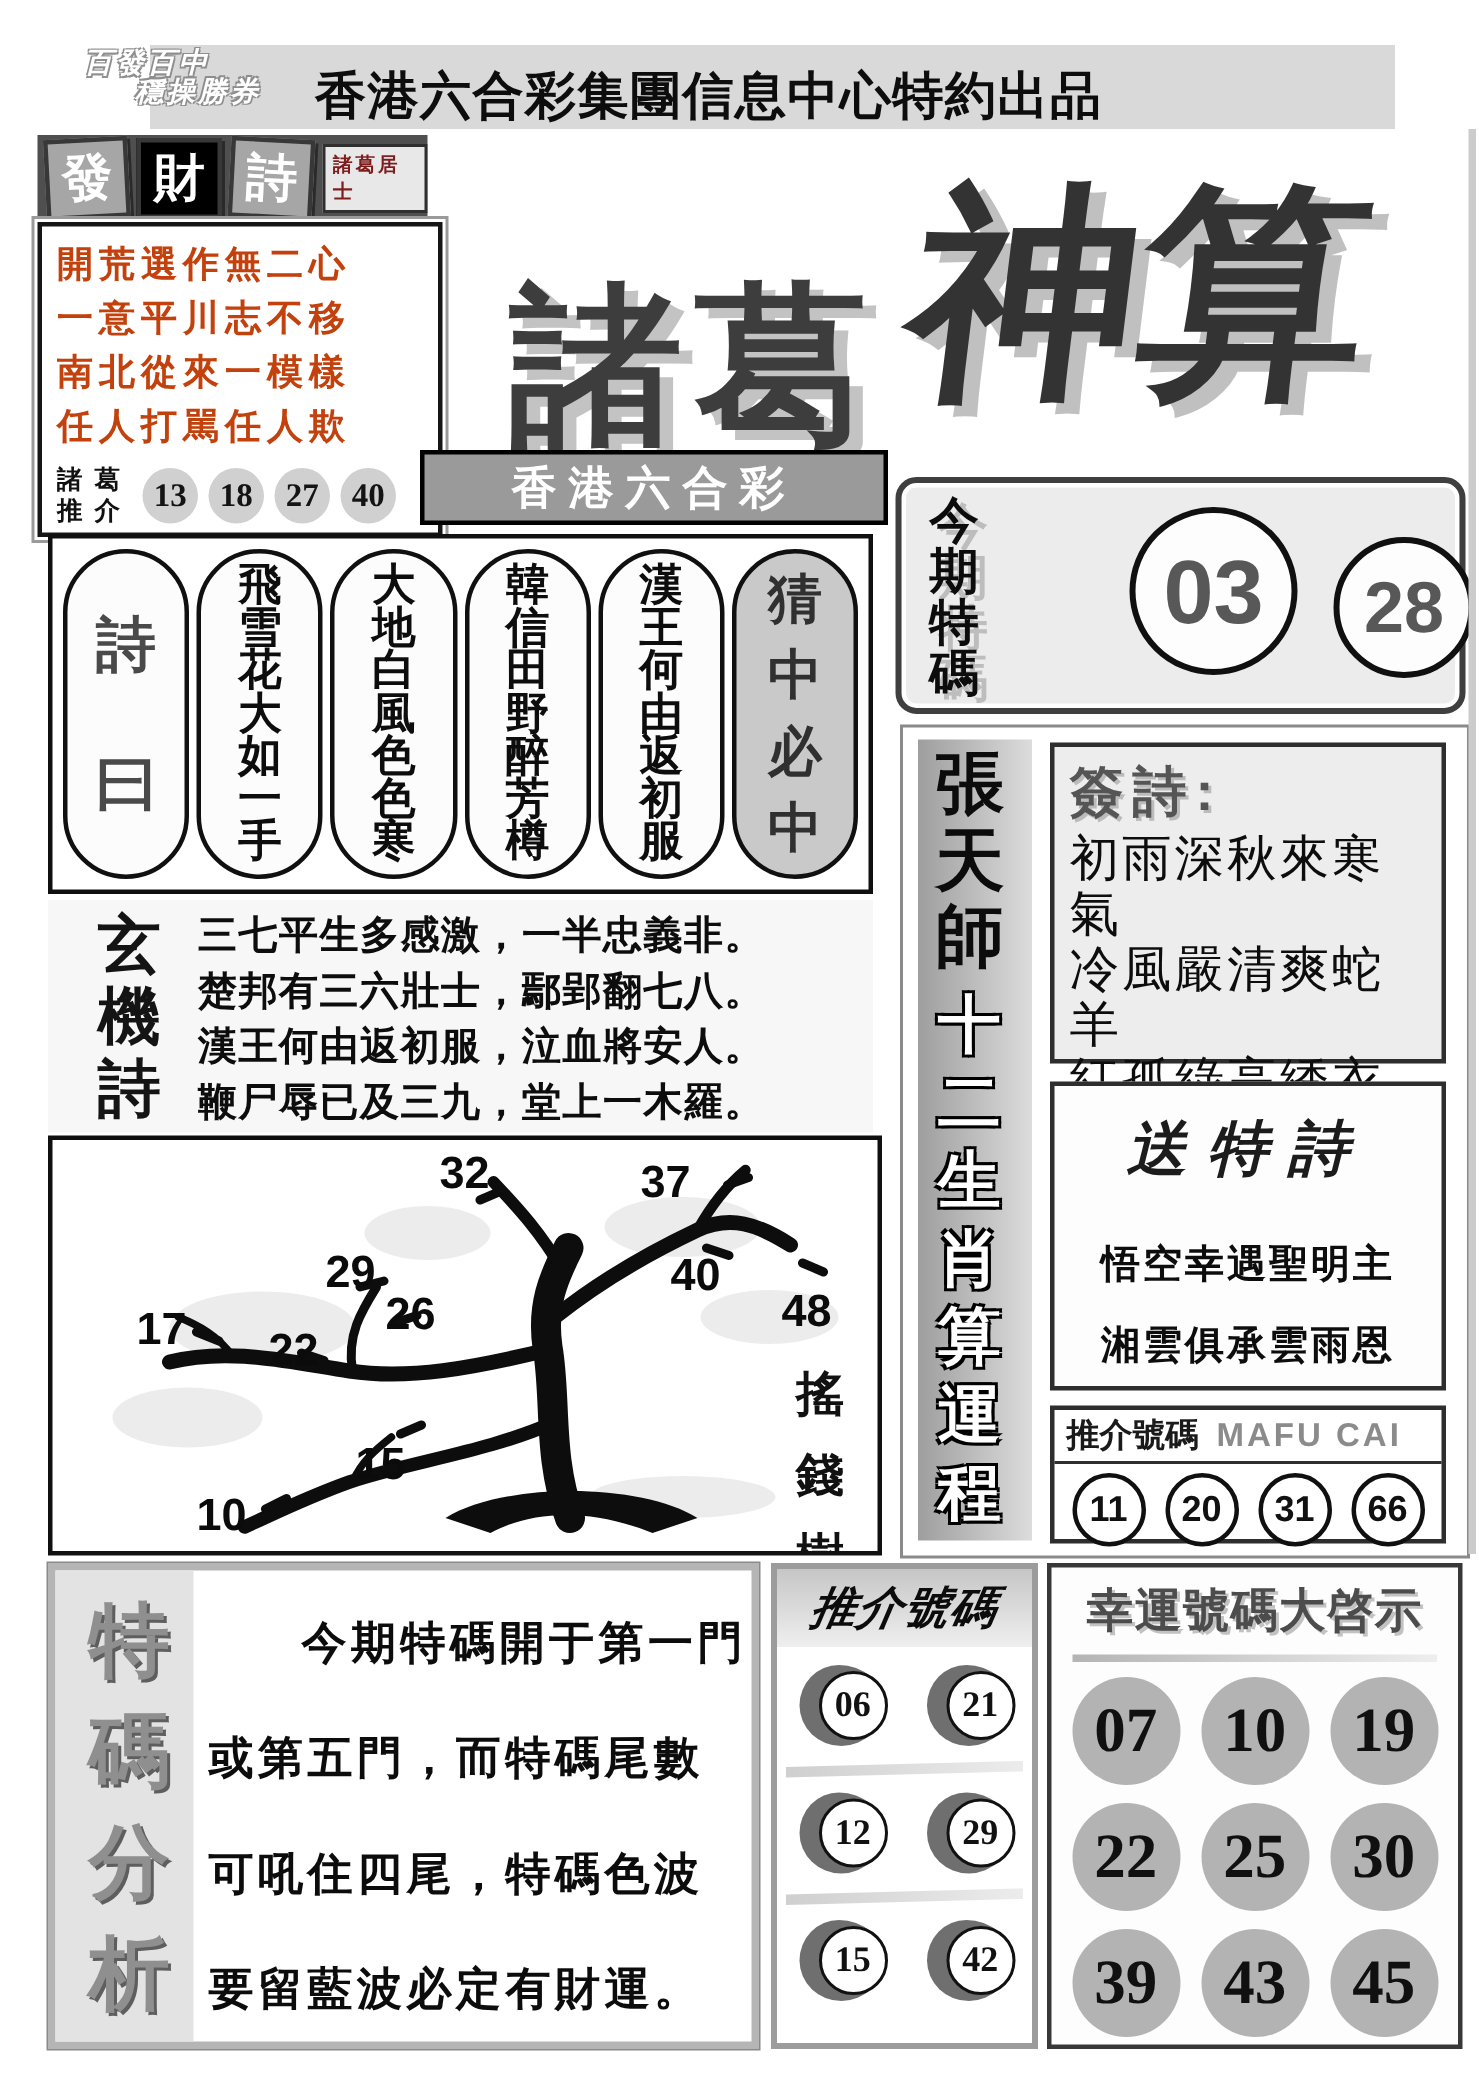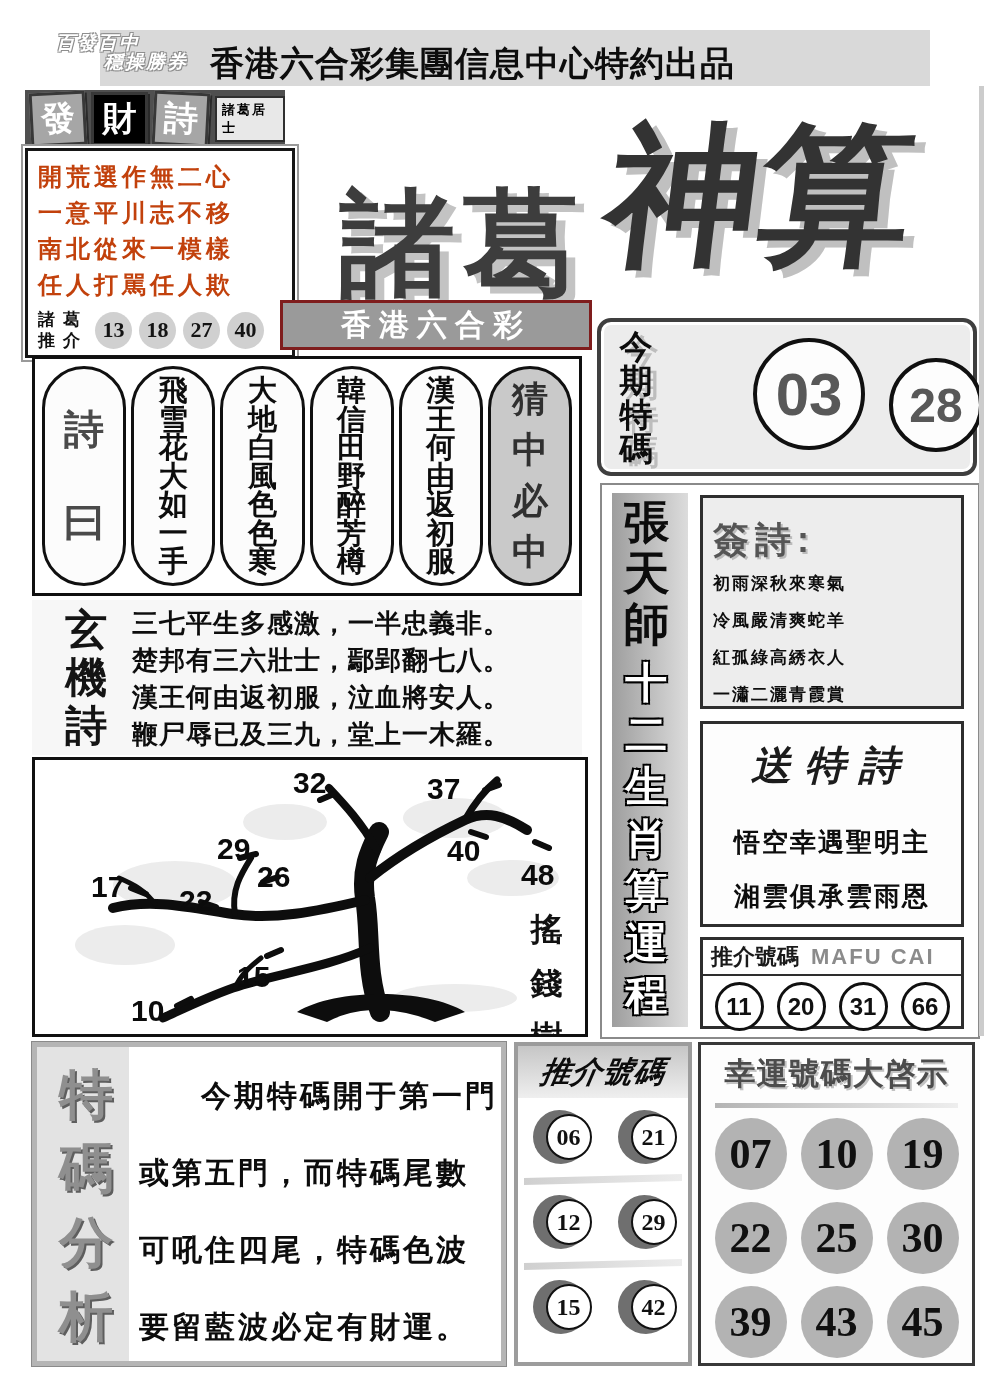--- a/index.html
+++ b/index.html
@@ -9,50 +9,50 @@
   .abs{position:absolute;}
   .flexc{display:flex;align-items:center;justify-content:center;}
   
   .vstack{display:inline-block;width:1.15em;word-break:break-all;text-align:center;}
 
   
   .header-strip{left:100px;top:30px;width:830px;height:56px;background:#d9d9d9;}
   .slogan{left:56px;top:33px;width:190px;font-style:italic;font-weight:900;color:#fff;
           text-shadow:1px 1px 0 #8e8e8e,-1px -1px 0 #8e8e8e,1px -1px 0 #8e8e8e,-1px 1px 0 #8e8e8e;
           font-size:19px;line-height:19px;letter-spacing:2px;}
-  .slogan .l2{margin-left:48px;}
+  .slogan .l2{margin-left:34px;}
   .header-title{left:210px;top:41px;font-size:34px;font-weight:900;letter-spacing:1px;color:#0d0d0d;}
   .issue-badge{left:778px;top:36px;width:144px;height:38px;background:#0d0d0d;color:#fff;
                border:3px solid #fff;border-radius:19px;font-size:26px;font-weight:900;letter-spacing:1px;}
 
   
   .caishi-header{left:25px;top:90px;width:260px;height:58px;background:#4f4f4f;display:flex;align-items:center;padding:0;}
   .fct{width:54px;height:48px;background:#a6a6a6;border:3px solid #383838;color:#fff;font-weight:900;
        font-size:34px;margin-left:5px;box-shadow:2px 2px 0 #2a2a2a;}
   .fct.dark{background:#000;}
   .fct.r1{transform:rotate(-3deg);} .fct.r2{transform:rotate(3deg);}
   .caishi-author{margin-left:6px;background:#e8e8e8;border:2px solid #2f2f2f;font-size:13px;font-weight:700;
-                 letter-spacing:2px;padding:3px 5px;color:#000000;}
+                 letter-spacing:2px;padding:3px 5px;color:#7f1d1d;}
   .caishi-box{left:25px;top:148px;width:254px;height:196px;background:#fff;border:3px solid #161616;
               box-shadow:0 0 0 2px #fff,0 0 0 4px #9a9a9a;padding:8px 0 0 10px;}
   .caishi-line{font-size:24px;font-weight:700;letter-spacing:4px;line-height:36px;color:#c2410c;}
   .caishi-reco{display:flex;align-items:center;margin-top:6px;}
   .reco-label{font-size:17px;font-weight:800;letter-spacing:8px;line-height:21px;color:#111;}
   .rc{width:37px;height:37px;border-radius:50%;background:#d0d0d0;font-size:22px;font-weight:800;
       margin-left:7px;color:#141414;}
 
   
   .masthead{left:290px;top:95px;width:680px;height:210px;}
   .mh1{left:50px;top:72px;font-size:115px;font-weight:900;color:#3d3d3d;letter-spacing:8px;
        text-shadow:9px 7px 0 #c3c3c3;}
   .mh2{left:318px;top:0px;font-size:152px;font-weight:900;color:#333;transform:skewX(-7deg);
        font-family:"Liberation Serif", serif;text-shadow:11px 7px 0 #c0c0c0;}
 
   
-  .banner{left:280px;top:300px;width:306px;height:44px;background:#9a9a9a;border:3px solid #7f1d1d;
+  .banner{left:280px;top:300px;width:306px;height:44px;background:#9a9a9a;border:3px solid #000000;
           color:#fff;font-size:30px;font-weight:900;letter-spacing:8px;}
 
   
   .tema-box{left:597px;top:318px;width:372px;height:150px;background:#ececec;border:4px solid #3f3f3f;
             border-radius:14px;box-shadow:0 0 0 3px #fff inset;}
   .tema-label{left:16px;top:8px;font-size:33px;font-weight:900;line-height:34px;color:#0c0c0c;
               text-shadow:6px 4px 0 #bdbdbd;}
   .num-circle{border:4px solid #101010;border-radius:50%;background:#fdfdfd;font-weight:700;color:#585858;}
   .tema-c1{left:152px;top:16px;width:104px;height:104px;font-size:60px;}
   .tema-c2{left:288px;top:36px;width:86px;height:86px;font-size:48px;}
@@ -77,23 +77,23 @@
   .tree-num{position:absolute;font-size:30px;font-weight:800;color:#0b0b0b;}
   .tree-label{right:20px;top:142px;font-size:32px;line-height:54px;font-weight:700;color:#111;}
 
   
   .right-outer{left:600px;top:483px;width:376px;height:552px;border:2px solid #8a8a8a;background:#fff;}
   .zodiac-strip{left:10px;top:8px;width:76px;height:534px;background:linear-gradient(90deg,#9e9e9e,#dcdcdc);}
   .zodiac-p1{left:18px;top:12px;font-size:46px;line-height:51px;font-weight:900;color:#0c0c0c;}
   .zodiac-p2{left:20px;top:172px;font-size:42px;line-height:52px;font-weight:900;color:#fff;
              text-shadow:-2px -2px 0 #000,2px -2px 0 #000,-2px 2px 0 #000,2px 2px 0 #000;}
   .qianshi-box{left:98px;top:10px;width:264px;height:214px;background:#ededed;border:3px solid #2e2e2e;
-               box-sizing:border-box;padding:18px 10px;}
+               box-sizing:border-box;padding:6px 10px;}
   .qianshi-title{font-size:36px;font-weight:900;color:#555;text-shadow:2px 2px 0 #bbb;letter-spacing:6px;}
-  .qianshi-lines{font-size:17px;font-weight:700;line-height:37px;letter-spacing:2px;color:#0d0d0d;}
+  .qianshi-lines{font-size:33px;font-weight:400;line-height:37px;letter-spacing:2px;color:#0d0d0d;}
   .songte-box{left:98px;top:236px;width:264px;height:206px;background:#fdfdfd;border:3px solid #2e2e2e;
               box-sizing:border-box;text-align:center;}
   .songte-title{margin-top:14px;font-size:40px;font-weight:700;font-style:italic;letter-spacing:14px;color:#1c1c1c;
                 font-family:"Liberation Serif", serif;}
   .songte-lines{margin-top:22px;font-size:26px;font-weight:700;line-height:54px;letter-spacing:2px;color:#0d0d0d;}
   .tjr-box{left:98px;top:452px;width:264px;height:92px;background:#fff;border:3px solid #2e2e2e;box-sizing:border-box;}
   .tjr-head{display:flex;align-items:center;gap:12px;padding:2px 8px;border-bottom:2px solid #2e2e2e;}
   .tjr-label{font-size:22px;font-weight:900;color:#1a1a1a;}
   .tjr-sub{font-size:22px;font-weight:700;color:#8b8b8b;letter-spacing:2px;}
   .tjr-nums{display:flex;justify-content:center;gap:13px;margin-top:6px;}

